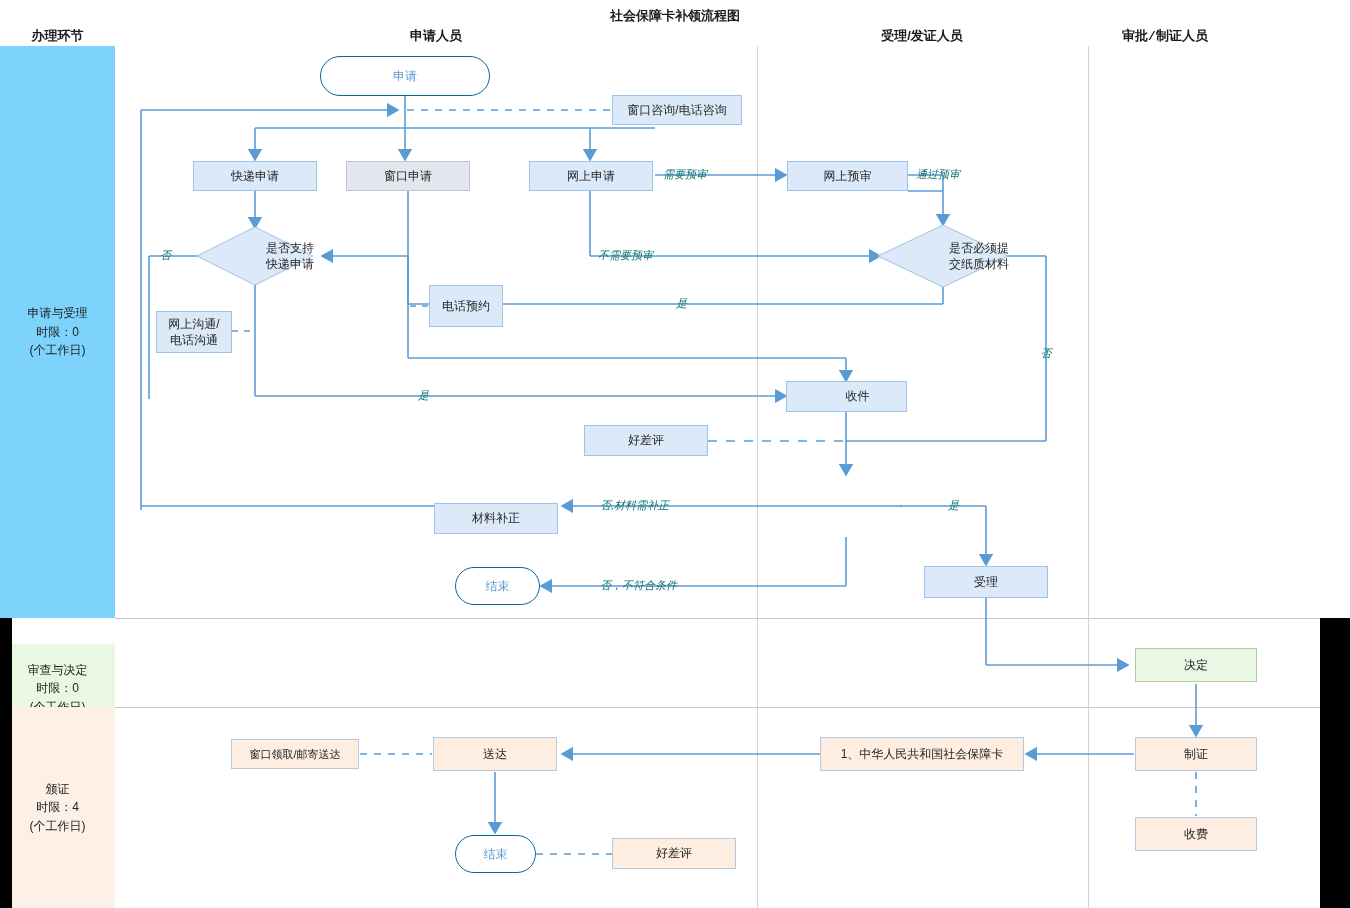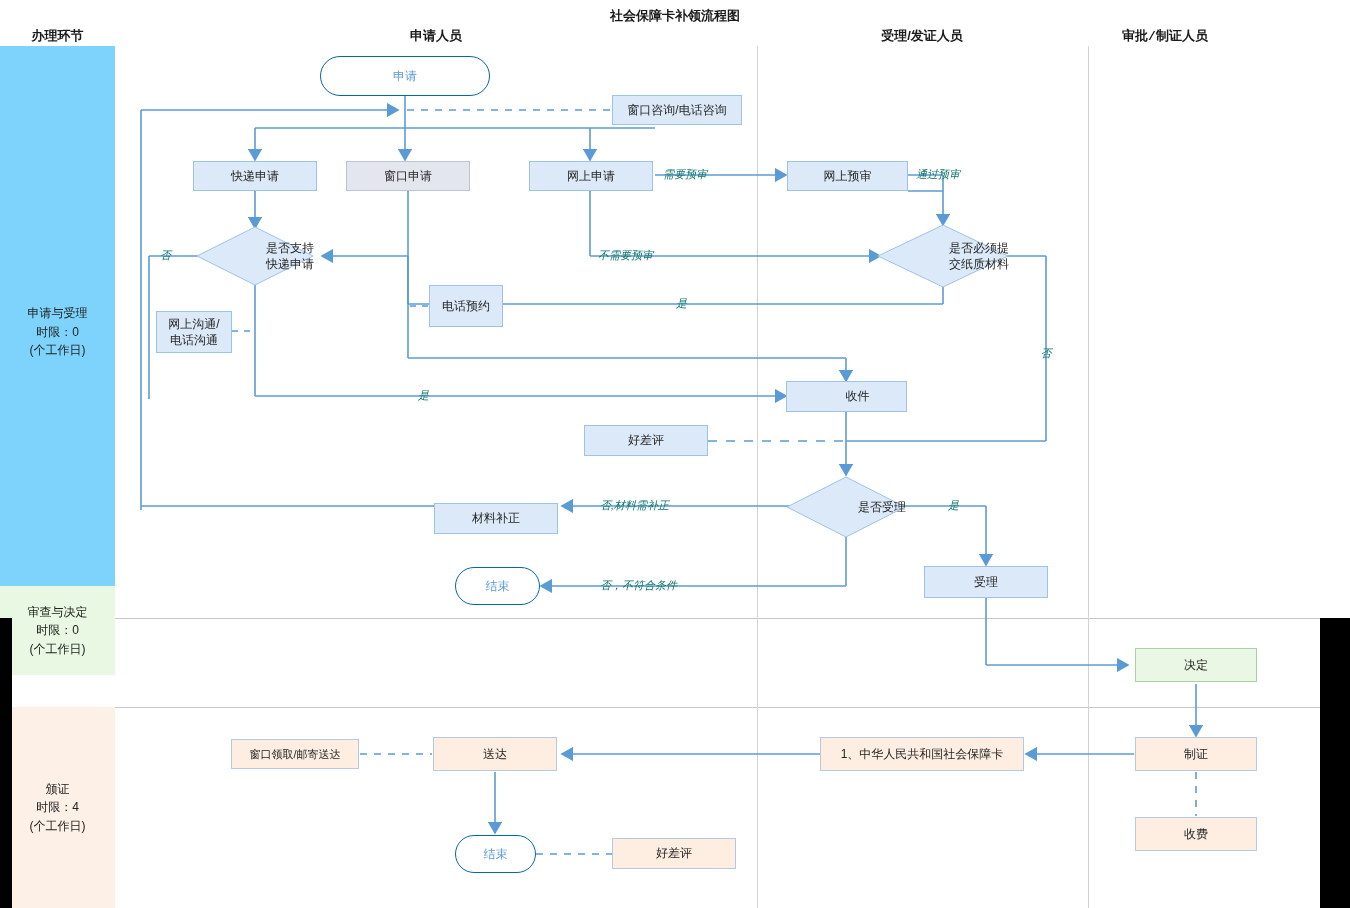--- a/index.html
+++ b/index.html
@@ -85,21 +85,21 @@
   <div class="col-head" style="left:822px;width:200px;"><span>受理/发证人员</span></div>
   <div class="col-head" style="left:1065px;width:200px;font-family:Liberation Mono, monospace;"><span>审批/制证人员</span></div>
 
   <div class="lane lane-apply" style="top:46px;height:572px;">
     <div>
       <div>申请与受理</div>
       <div>时限：0</div>
       <div>(个工作日)</div>
     </div>
   </div>
-  <div class="lane lane-review" style="top:586px;height:89px;">
+  <div class="lane lane-review" style="top:644px;height:89px;">
     <div>
       <div>审查与决定</div>
       <div>时限：0</div>
       <div>(个工作日)</div>
     </div>
   </div>
   <div class="lane lane-issue" style="top:707px;height:201px;">
     <div>
       <div>颁证</div>
       <div>时限：4</div>
@@ -261,28 +261,20 @@
   </div>
 
   <div class="node rect" style="left:584px;top:425px;width:124px;height:31px;">
     <span>好差评</span>
   </div>
 
   <div class="node rect" style="left:434px;top:503px;width:124px;height:31px;">
     <span>材料补正</span>
   </div>
 
-  <div class="diamond-wrap" style="left:786px;top:476px;width:120px;height:62px;">
-    <svg width="120" height="62" viewBox="0 0 120 62">
-      <polygon points="60,1 119,31 60,61 1,31" fill="#dce9f8" stroke="#9dc3e6" stroke-width="1"></polygon>
-    </svg>
-    <div class="diamond-label">
-        <span>是否受理</span>
-      </div>
-  </div>
 
   <div class="node term" style="left:455px;top:567px;width:85px;height:38px;">
     <span>结束</span>
   </div>
 
   <div class="node rect" style="left:924px;top:566px;width:124px;height:32px;">
     <span>受理</span>
   </div>
 
   <div class="node rect-green" style="left:1135px;top:648px;width:122px;height:34px;">

